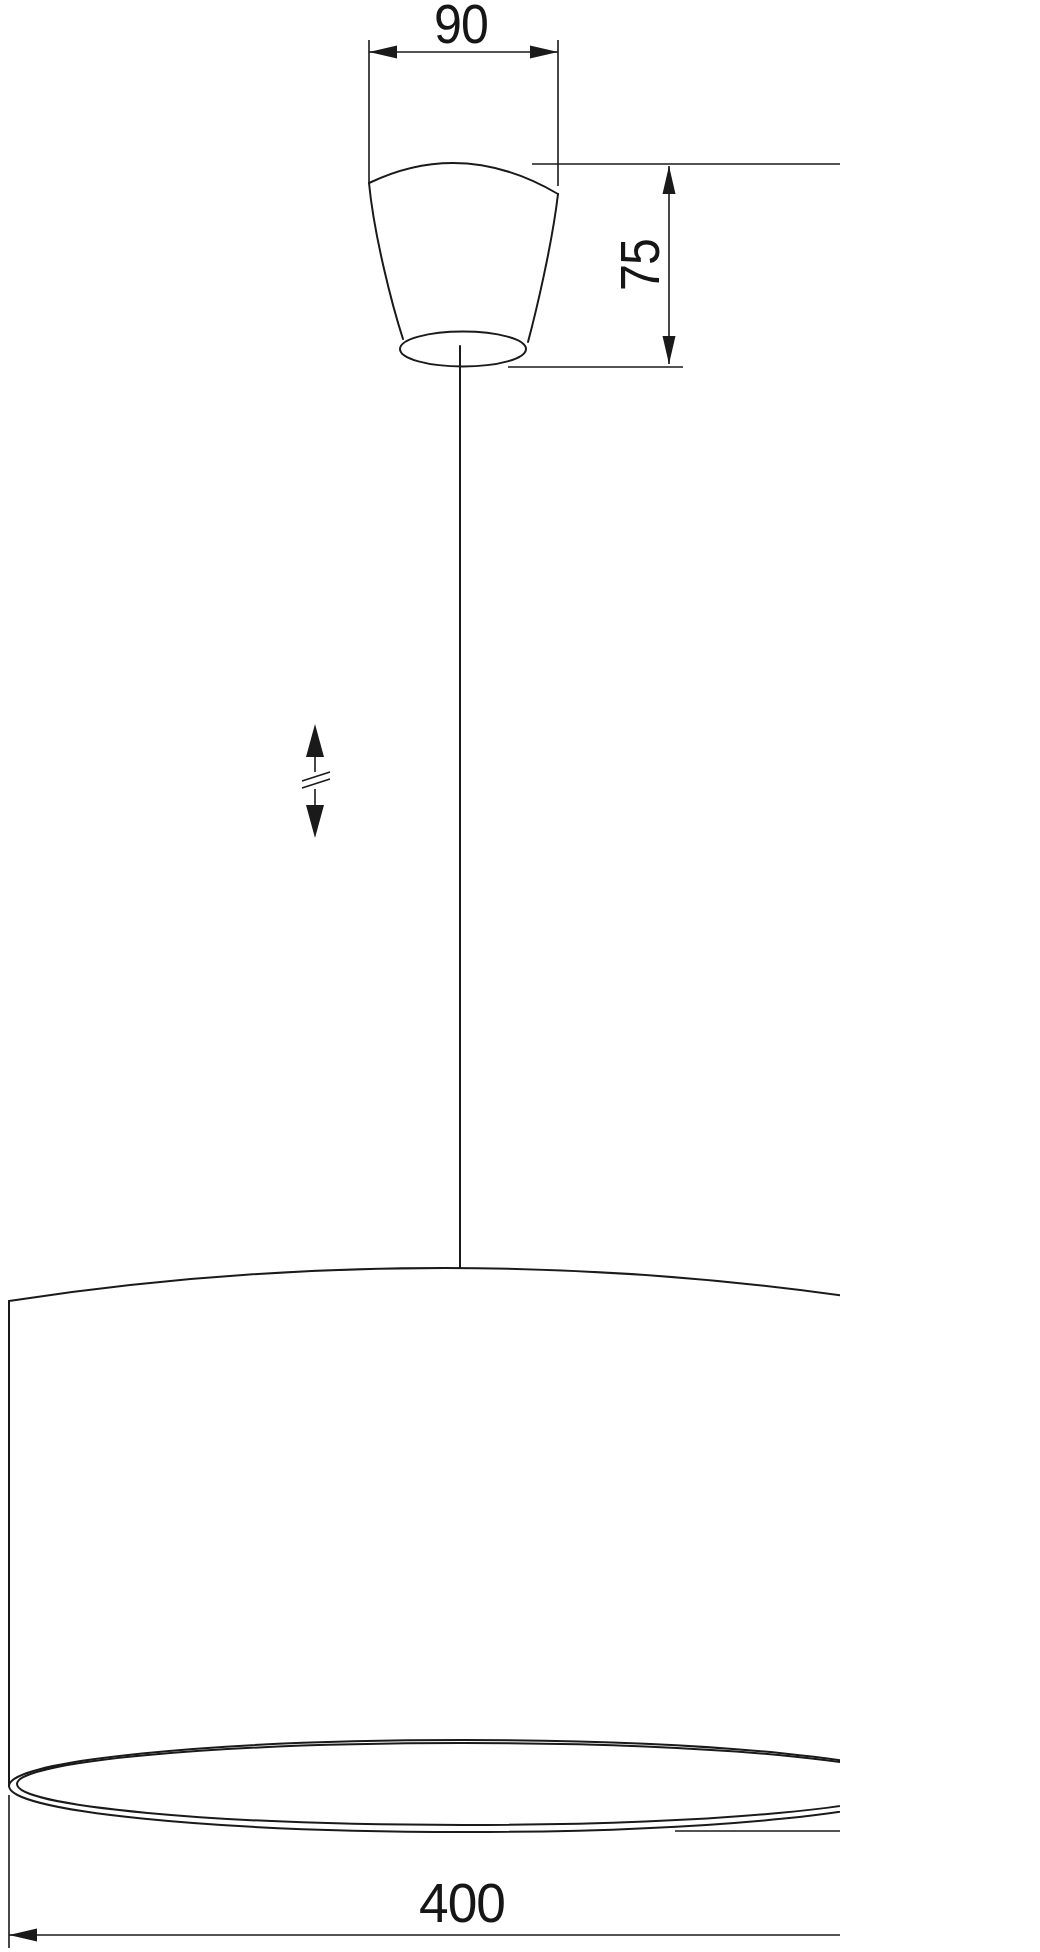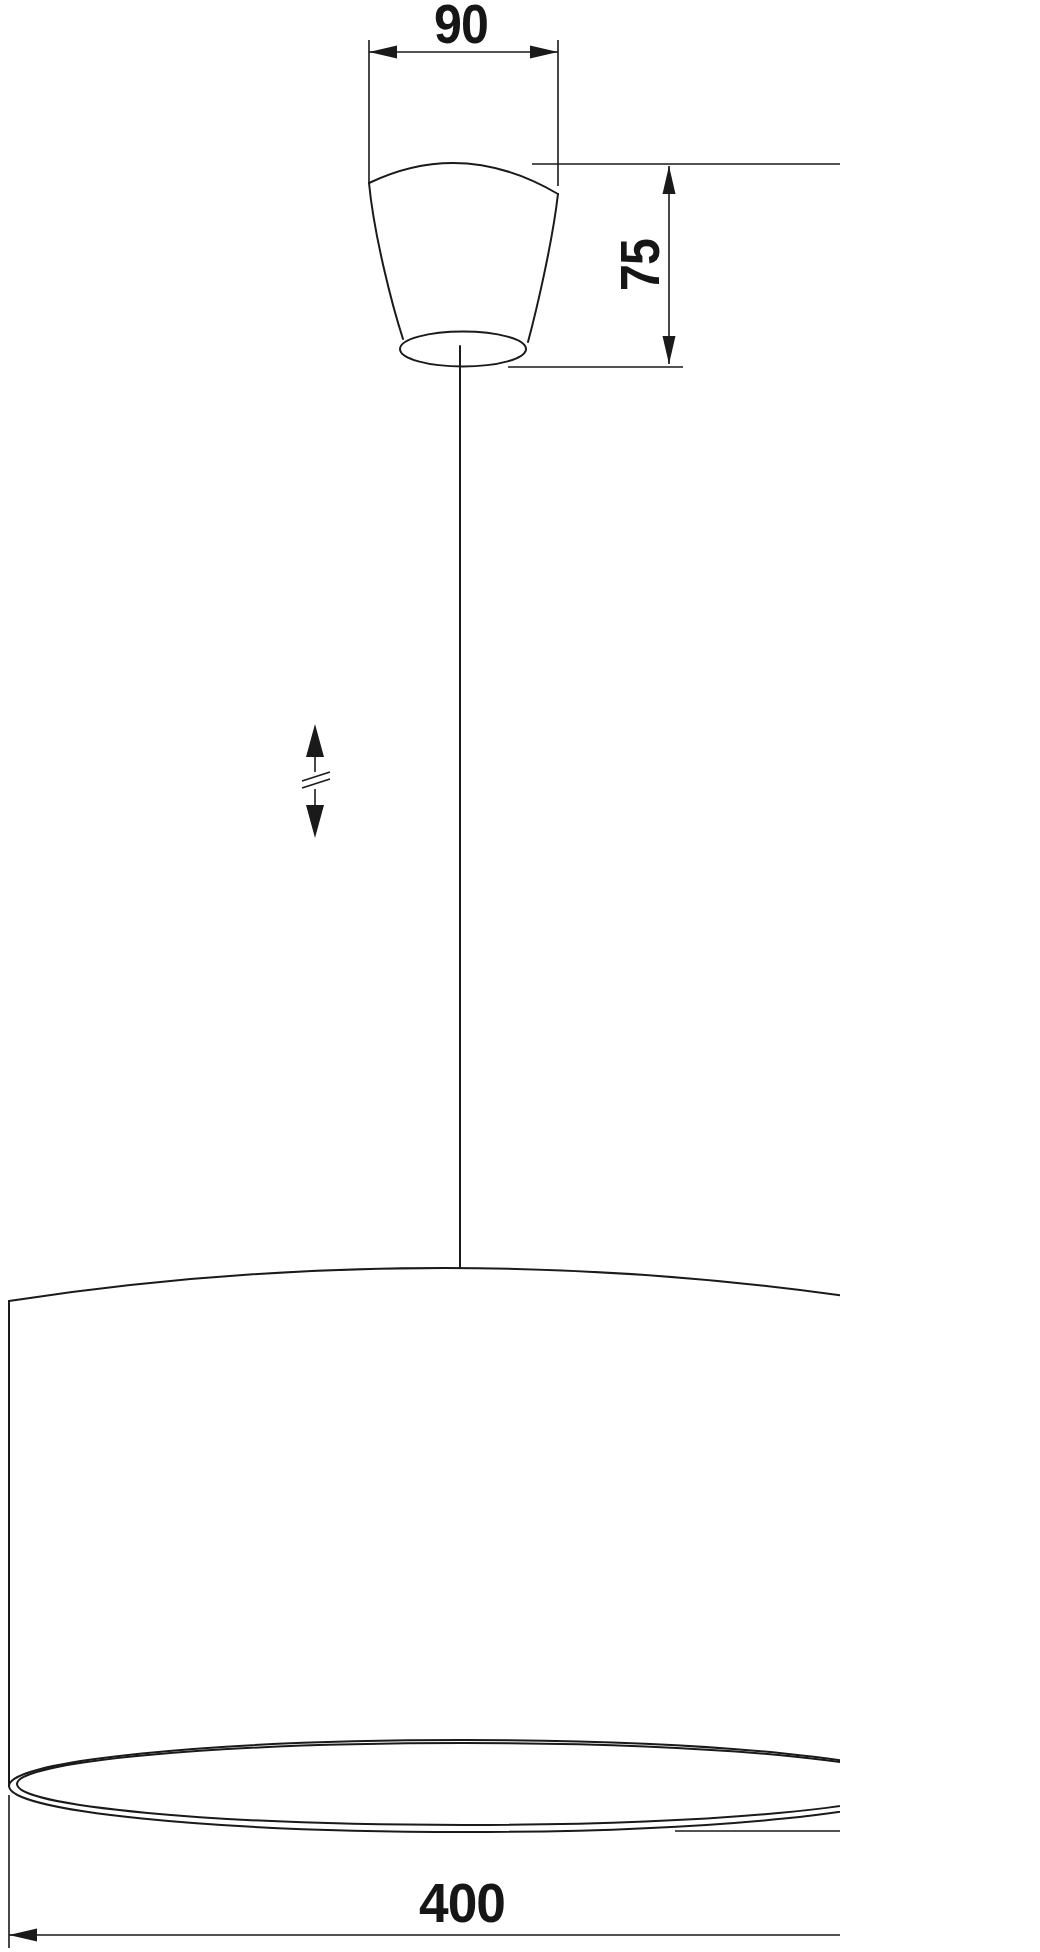--- a/index.html
+++ b/index.html
@@ -1,16 +1,16 @@
 <!DOCTYPE html>
 <html><head>
 <meta charset="utf-8">
 <style>
   html,body{margin:0;padding:0;background:#ffffff;}
-  .stage{width:840px;height:1952px;background:#ffffff;position:relative;overflow:hidden;font-weight:bold;}
+  .stage{width:840px;height:1952px;background:#ffffff;position:relative;overflow:hidden;}
   svg{display:block;}
   .obj{fill:none;stroke:#1a1a1a;stroke-width:2;stroke-linecap:round;}
   .dim{fill:none;stroke:#1a1a1a;stroke-width:1.6;stroke-linecap:butt;}
   .fillk{fill:#1a1a1a;stroke:none;}
   text{
     font-family:"Liberation Sans","DejaVu Sans",sans-serif;
     font-size:56px;
     fill:#161616;
     letter-spacing:-1px;
   }

